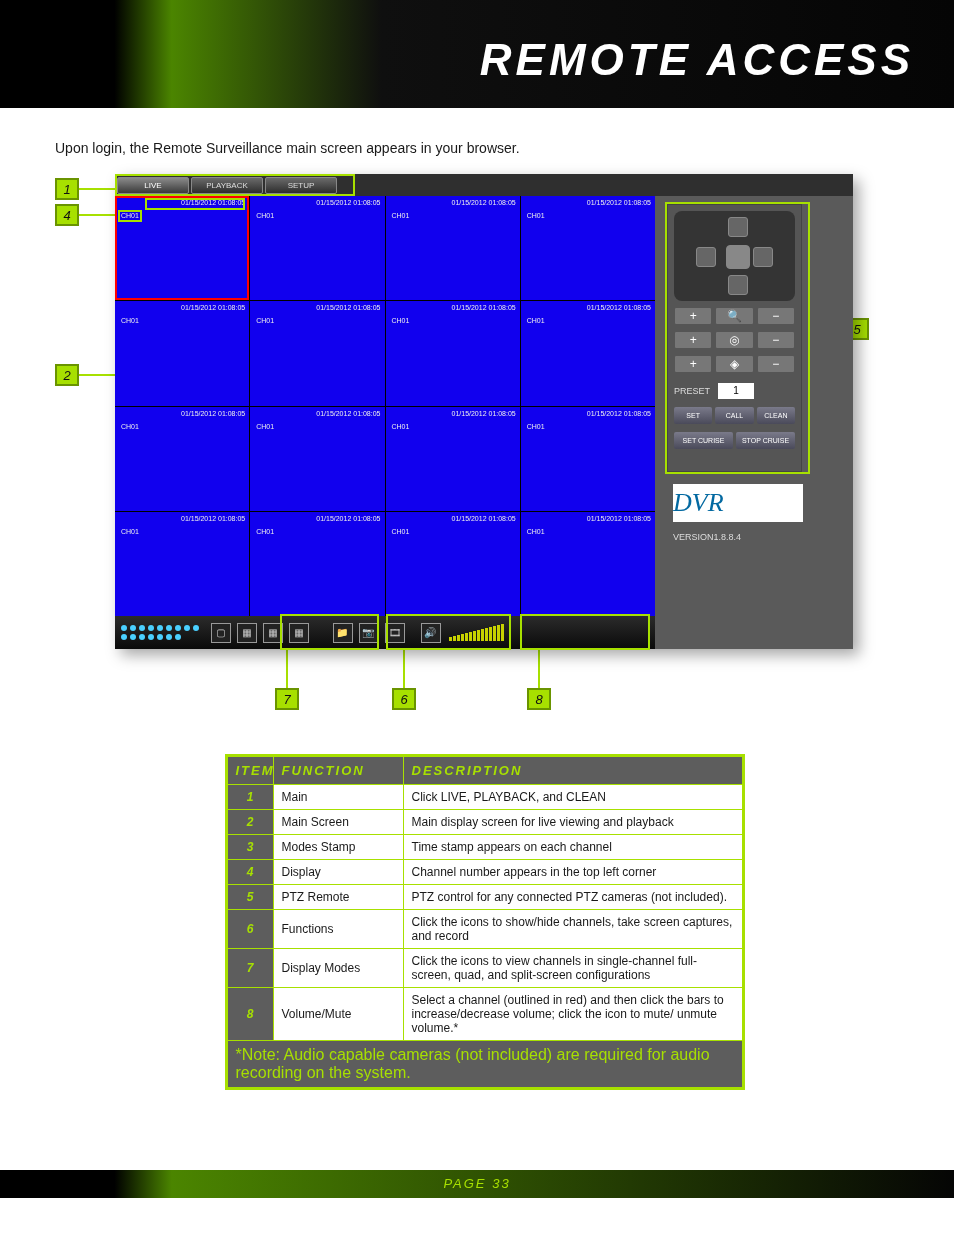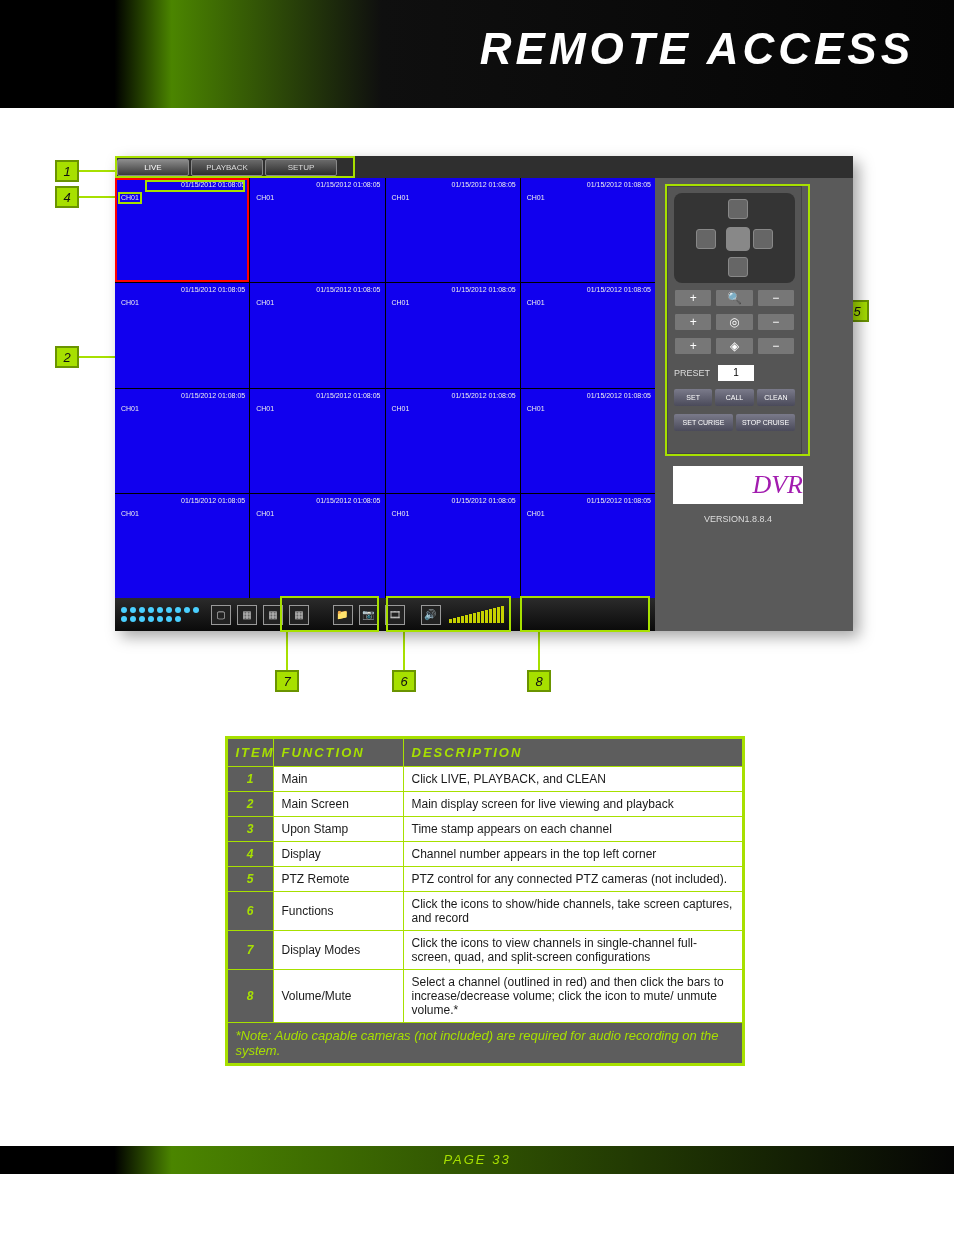--- a/index.html
+++ b/index.html
@@ -13,21 +13,21 @@
   margin:0;
   width:954px;
   background:#fff;
   font-family:Arial,Helvetica,sans-serif;
   color:var(--ink);
 }
 .header{
   height:108px;
   background:linear-gradient(90deg,#000 0 12%,#4b8500 18%,#0f0f0f 40%,#050505 100%);
   position:relative;
-  padding:24px 40px 8px;
+  padding:35px 40px 8px;
   text-align:right;
 }
 .header h1{
   margin:0;
   font-family:Impact,Arial Black,sans-serif;
   font-size:44px;
   letter-spacing:4px;
   color:#fff;
   font-style:italic;
   font-weight:900;
@@ -125,22 +125,22 @@
 .dpad .right{top:36px;right:22px}
 .dpad .center{top:34px;left:52px;width:24px;height:24px;border-radius:4px;background:#888}
 .pillrow{display:flex;gap:3px;margin-top:6px}
 .pill{flex:1;height:18px;background:#777;border:1px solid #555;color:#fff;font-size:10px;text-align:center;line-height:16px;border-radius:2px}
 .pill.small{font-size:12px}
 .preset{display:flex;align-items:center;gap:8px;margin-top:10px;color:#ddd;font-size:9px}
 .preset .sel{background:#fff;width:36px;height:16px;color:#000;text-align:center;font-size:10px;line-height:16px}
 .btnrow{display:flex;gap:3px;margin-top:8px}
 .sbtn{flex:1;height:17px;background:linear-gradient(#7a7a8a,#4a4a5a);font-size:7px;color:#fff;text-align:center;line-height:17px;border-radius:2px}
 
-.logo{position:absolute;left:558px;top:310px;width:130px;height:38px;background:#fff;color:#a21caf;font-family:'Brush Script MT',cursive;font-size:26px;font-style:italic;text-align:right;line-height:38px}
-.ver{position:absolute;left:558px;top:358px;width:130px;text-align:center;color:#ddd;font-size:9px}
+.logo{position:absolute;left:558px;top:310px;width:130px;height:38px;background:#fff;color:#0369a1;font-family:'Brush Script MT',cursive;font-size:26px;font-style:italic;text-align:left;line-height:38px}
+.ver{position:absolute;left:558px;top:358px;width:130px;text-align:left;color:#ddd;font-size:9px}
 
 
 .hi{position:absolute;border:2px solid var(--lime);pointer-events:none}
 .b1{left:60px;top:0;width:240px;height:22px}
 .b3{left:90px;top:24px;width:100px;height:12px}
 .b4{left:63px;top:36px;width:24px;height:12px}
 .b5{left:610px;top:28px;width:145px;height:272px}
 .b7{left:225px;top:440px;width:99px;height:36px}
 .b6{left:331px;top:440px;width:125px;height:36px}
 .b8{left:465px;top:440px;width:130px;height:36px}
@@ -176,22 +176,21 @@
   background:var(--thead);
   color:var(--lime);
   font-family:Impact,Arial Black,sans-serif;
   font-style:italic;
   text-align:center;
   font-weight:900;
 }
 .desc tfoot td{
   background:var(--thead);
   color:var(--lime);
-  font-style:italic;
-  font-size:13px;
+  font-size:16px;
   margin-top:24px;
 }
 .footer{
   margin-top:60px;
   height:28px;
   background:linear-gradient(90deg,#000 0 12%,#4b8500 18%,#050505 100%);
   text-align:center;
 }
 .footer span{
   font-family:Impact,Arial Black,sans-serif;
@@ -204,20 +203,21 @@
 </style>
 </head>
 <body>
 
 <div class="header">
   <h1>REMOTE ACCESS</h1>
 </div>
 
 <div class="body">
   <div class="intro">
+    <div class="s">Upon login, the Remote Surveillance main screen appears in your browser.</div>
   </div>
 
   <div class="figure">
 
     <div class="callout" style="left:0;top:4px">1</div>
     <div class="hline" style="left:24px;top:14px;width:36px"></div>
     <div class="callout" style="left:0;top:30px">4</div>
     <div class="hline" style="left:24px;top:40px;width:36px"></div>
     <div class="callout" style="left:122px;top:60px">3</div>
     <div class="vline" style="left:133px;top:36px;height:24px"></div>
@@ -424,21 +424,21 @@
             <td>Main</td>
             <td>Click LIVE, PLAYBACK, and CLEAN</td>
           </tr>
           <tr>
             <td class="num">2</td>
             <td>Main Screen</td>
             <td>Main display screen for live viewing and playback</td>
           </tr>
           <tr>
             <td class="num">3</td>
-            <td>Upon Stamp</td>
+            <td>Modes Stamp</td>
             <td>Time stamp appears on each channel</td>
           </tr>
           <tr>
             <td class="num">4</td>
             <td>Display</td>
             <td>Channel number appears in the top left corner</td>
           </tr>
           <tr>
             <td class="num">5</td>
             <td>PTZ Remote</td>

